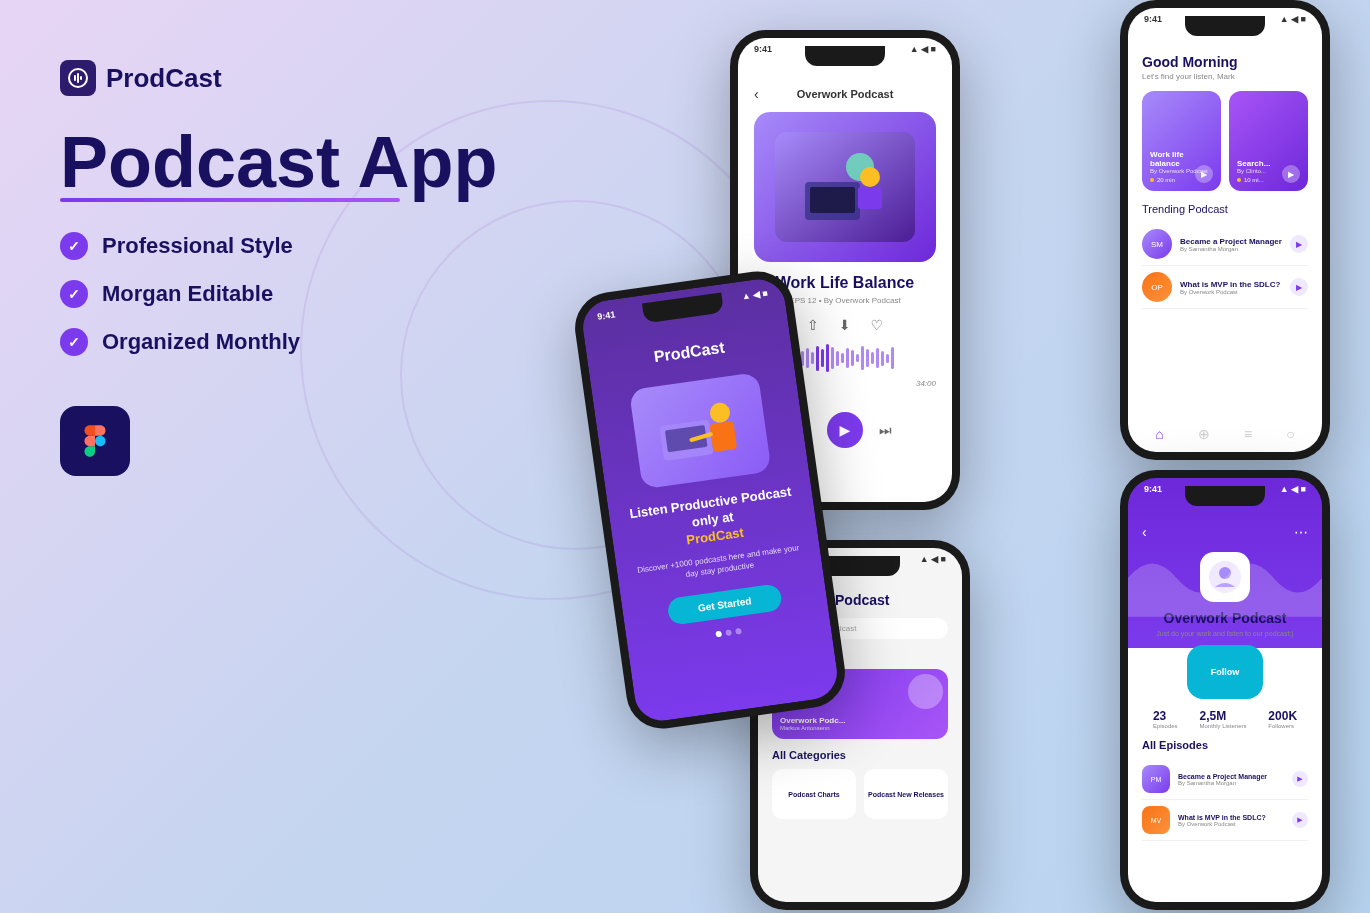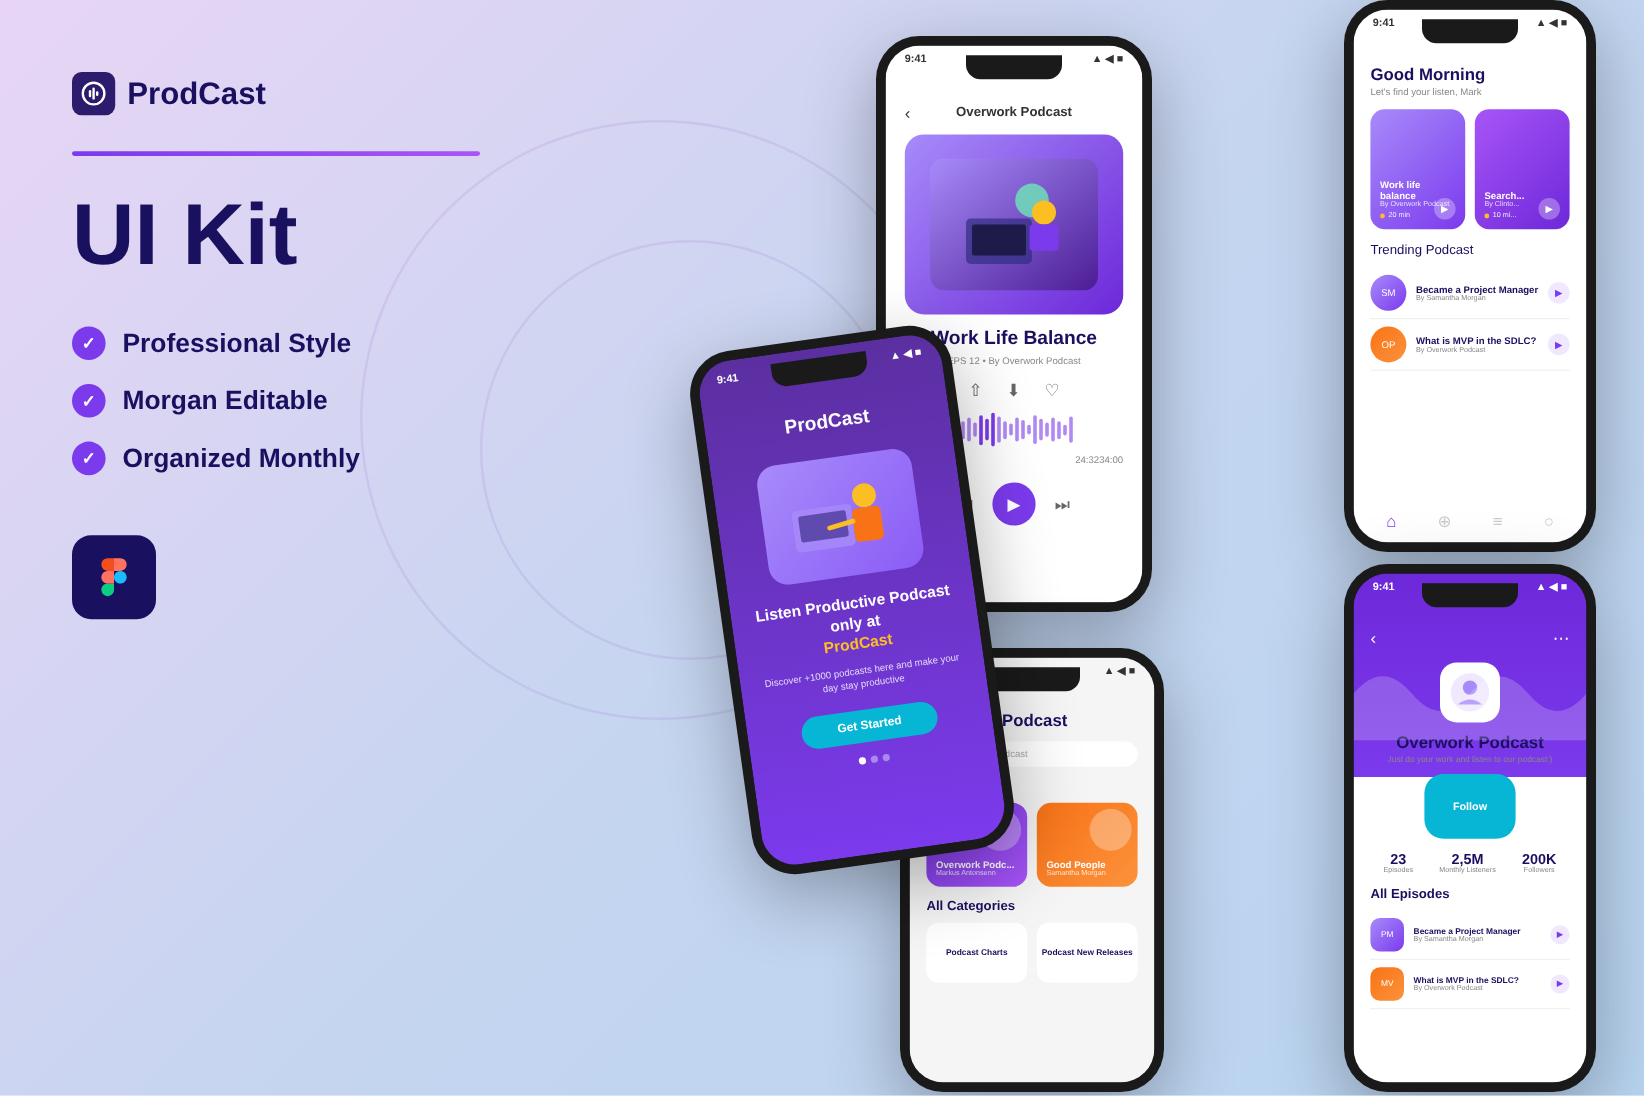--- a/index.html
+++ b/index.html
@@ -331,22 +331,22 @@
       justify-content: center;
     }
     .waveform-bar {
       width: 3px;
       background: #7c3aed;
       border-radius: 2px;
       opacity: 0.6;
     }
     .waveform-bar.active { opacity: 1; }
     .player-time {
-      display: flex; justify-content: flex-end;
-      font-size: 8px; color: #888; margin-bottom: 14px;
+      display: flex; justify-content: space-between;
+      font-size: 8px; color: #888; margin-bottom: 24px; font-style: italic;
     }
     .player-controls {
       display: flex; align-items: center; justify-content: center; gap: 16px;
     }
     .play-btn {
       width: 36px; height: 36px;
       background: #7c3aed;
       border-radius: 50%;
       display: flex; align-items: center; justify-content: center;
       color: white; font-size: 14px;
@@ -522,21 +522,21 @@
       border: none;
       border-radius: 16px;
       padding: 22px 24px;
       font-size: 9px;
       font-weight: 600;
       display: block; margin: 0 auto 10px;
     }
     .detail-stats {
       display: flex; justify-content: space-around; margin-bottom: 10px;
     }
-    .stat-item { text-align: center; }
+    .stat-item { }
     .stat-value { font-size: 12px; font-weight: 800; color: #1a1060; }
     .stat-label { font-size: 6px; color: #888; }
     .all-eps-title {
       font-size: 11px; font-weight: 700; color: #1a1060; margin-bottom: 8px;
     }
     .episode-item {
       display: flex; align-items: center; gap: 8px;
       padding: 6px 0;
       border-bottom: 1px solid #f0f0f0;
     }
@@ -581,22 +581,24 @@
       <svg width="22" height="22" viewBox="0 0 22 22" fill="none">
         <circle cx="11" cy="11" r="9" stroke="white" stroke-width="2"></circle>
         <rect x="7" y="8" width="2" height="6" rx="1" fill="white"></rect>
         <rect x="10" y="6" width="2" height="10" rx="1" fill="white"></rect>
         <rect x="13" y="9" width="2" height="4" rx="1" fill="white"></rect>
       </svg>
     </div>
     <span class="logo-text">ProdCast</span>
   </div>
 
+  <div class="headline">
+    <span>Podcast App</span>
+  </div>
   <div class="underline-bar"></div>
-  <div class="subheadline">UI Kit</div>
 
   <ul class="feature-list">
     <li class="feature-item">
       <div class="feature-check">✓</div>
       <span>Professional Style</span>
     </li>
     <li class="feature-item">
       <div class="feature-check">✓</div>
       <span>Morgan Editable</span>
     </li>
@@ -749,25 +751,20 @@
             <span>🔍</span>
             <span>Search Podcast</span>
           </div>
           <div class="section-title">Featured</div>
           <div class="featured-row">
             <div class="featured-card featured-card-1">
               <div class="feat-shape"></div>
               <div class="feat-card-title">Overwork Podc...</div>
               <div class="feat-card-sub">Markus Antonsenn</div>
             </div>
-            <div class="featured-card featured-card-2">
-              <div class="feat-shape"></div>
-              <div class="feat-card-title">Good People</div>
-              <div class="feat-card-sub">Samantha Morgan</div>
-            </div>
           </div>
           <div class="section-title">All Categories</div>
           <div class="categories-row">
             <div class="cat-card">
               <span>Podcast Charts</span>
             </div>
             <div class="cat-card">
               <span>Podcast New Releases</span>
             </div>
           </div>

